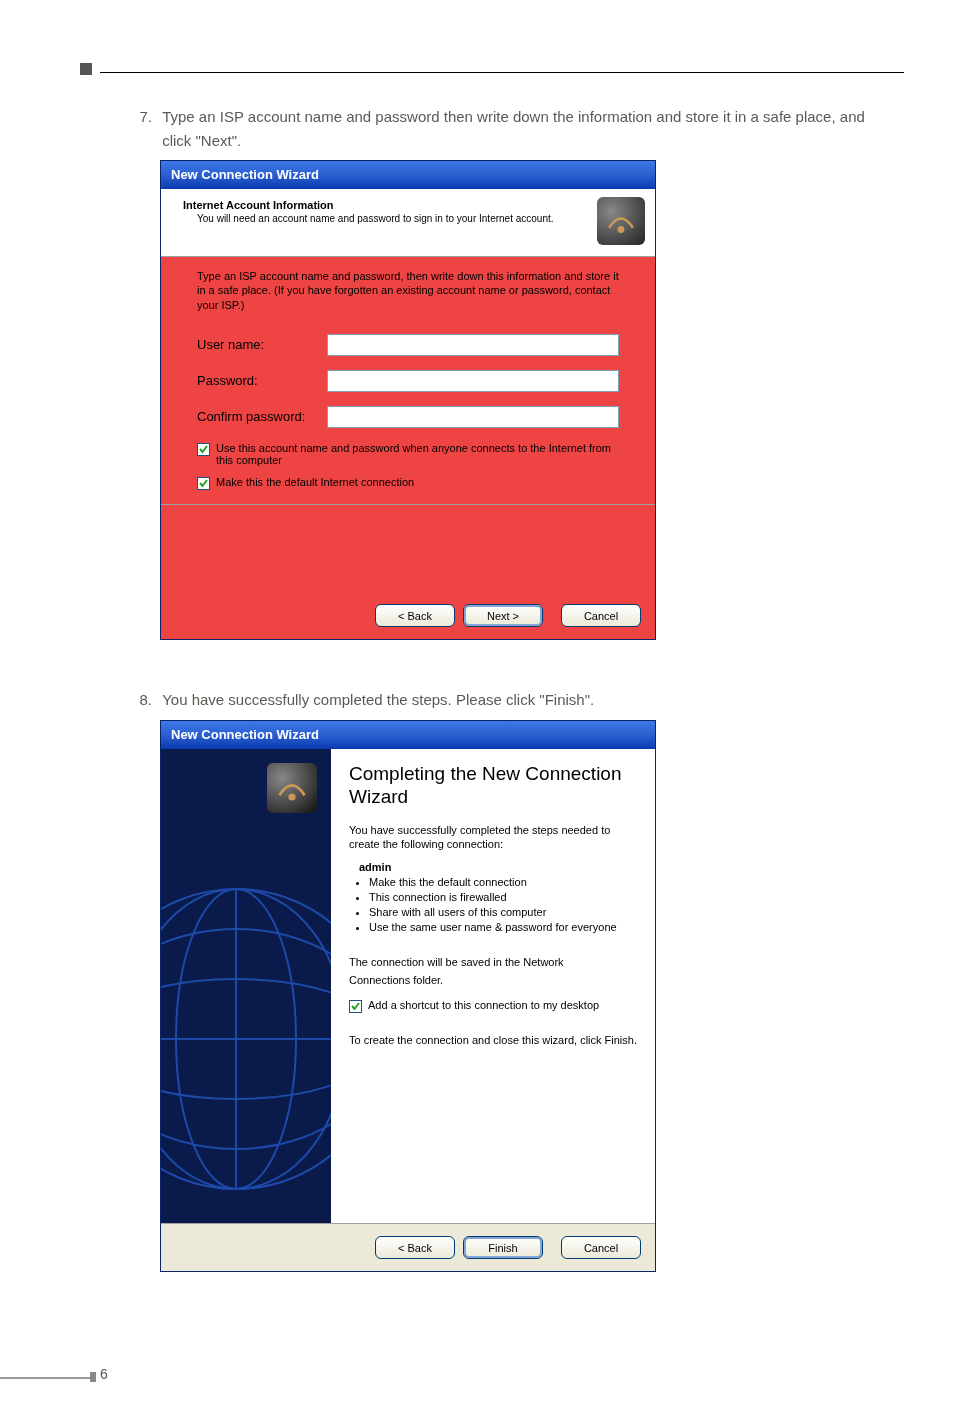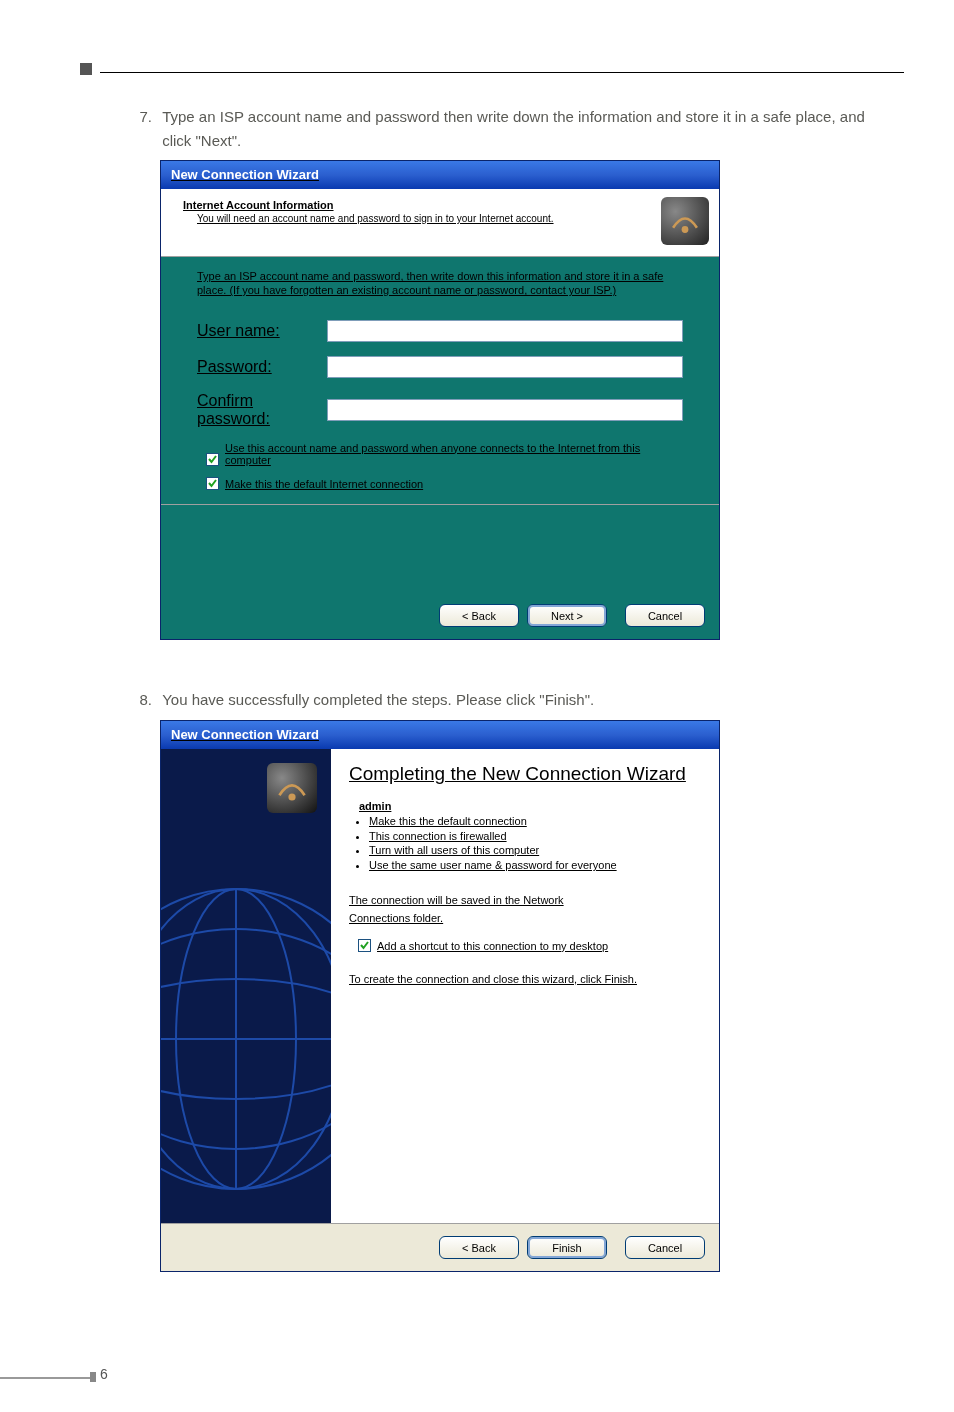--- a/index.html
+++ b/index.html
@@ -46,27 +46,26 @@
   .step-txt {
     display: inline-block;
     width: calc(100% - 34px);
     vertical-align: top;
   }
 
   
   .xp-dialog {
     position: absolute;
     left: 160px;
-    width: 560px;
+    width: 496px;
     border: 1px solid #0a246a;
-    background: #0f766e;
+    background: #ef4444;
     font-family: Tahoma, Arial, sans-serif;
     font-size: 11px;
     color: #000;
-    text-decoration: underline;
   }
   .d1 { top: 160px; height: 480px; }
   .d2 { top: 720px; height: 552px; }
 
   .titlebar {
     height: 28px;
     background: linear-gradient(to bottom, #3a79e6 0%, #2b5fcf 50%, #0a3ab0 100%);
     color: #fff;
     font-weight: bold;
     font-size: 13px;
@@ -91,32 +90,32 @@
     display: flex; align-items: center; justify-content: center;
   }
   .hdr-icon svg { width: 34px; height: 34px; }
 
   .content1 {
     padding: 12px 36px 0 36px;
   }
   .intro-text { font-size: 11px; line-height: 1.3; margin-bottom: 22px; }
 
   .field-row { display: flex; align-items: center; margin-bottom: 14px; }
-  .fld-label { width: 130px; font-size: 16px; }
+  .fld-label { width: 130px; font-size: 13px; }
   .fld-input {
     flex: 1;
     height: 22px;
     border: 1px solid #7f9db9;
     background: #fff;
     font-size: 11px;
     padding: 2px 4px;
     font-family: Tahoma, Arial, sans-serif;
   }
 
-  .chk-row { display: flex; align-items: flex-end; margin-bottom: 10px; font-size: 11px; margin-left: 9px; }
+  .chk-row { display: flex; align-items: flex-start; margin-bottom: 10px; font-size: 11px; }
   .chk {
     width: 13px; height: 13px;
     border: 1px solid #1c5180;
     background: #fff;
     margin-right: 6px;
     margin-top: 1px;
     display: flex; align-items: center; justify-content: center;
     flex-shrink: 0;
   }
   .chk svg { width: 11px; height: 11px; }
@@ -308,25 +307,26 @@
         <ellipse cx="115" cy="200" rx="150" ry="60" fill="none" stroke="#1d4aa8" stroke-width="2"></ellipse>
         <ellipse cx="115" cy="200" rx="150" ry="110" fill="none" stroke="#1d4aa8" stroke-width="2"></ellipse>
         <ellipse cx="115" cy="200" rx="60" ry="150" fill="none" stroke="#1d4aa8" stroke-width="2"></ellipse>
         <ellipse cx="115" cy="200" rx="110" ry="150" fill="none" stroke="#1d4aa8" stroke-width="2"></ellipse>
         <line x1="115" y1="50" x2="115" y2="350" stroke="#1d4aa8" stroke-width="2"></line>
         <line x1="-35" y1="200" x2="265" y2="200" stroke="#1d4aa8" stroke-width="2"></line>
       </svg>
     </div>
     <div class="d2-main">
       <div class="comp-title">Completing the New Connection Wizard</div>
+      <p>You have successfully completed the steps needed to create the following connection:</p>
       <div class="conn-name">admin</div>
       <ul class="bullets">
         <li>Make this the default connection</li>
         <li>This connection is firewalled</li>
-        <li>Turn with all users of this computer</li>
+        <li>Share with all users of this computer</li>
         <li>Use the same user name &amp; password for everyone</li>
       </ul>
       <p>The connection will be saved in the Network</p>
       <p>Connections folder.</p>
       <div class="chk-row" style="margin-top:12px">
         <div class="chk">
             <svg viewBox="0 0 11 11">
               <path d="M2 5 L4.5 8 L9 2" stroke="#21a121" stroke-width="2" fill="none"></path>
             </svg>
           </div>

